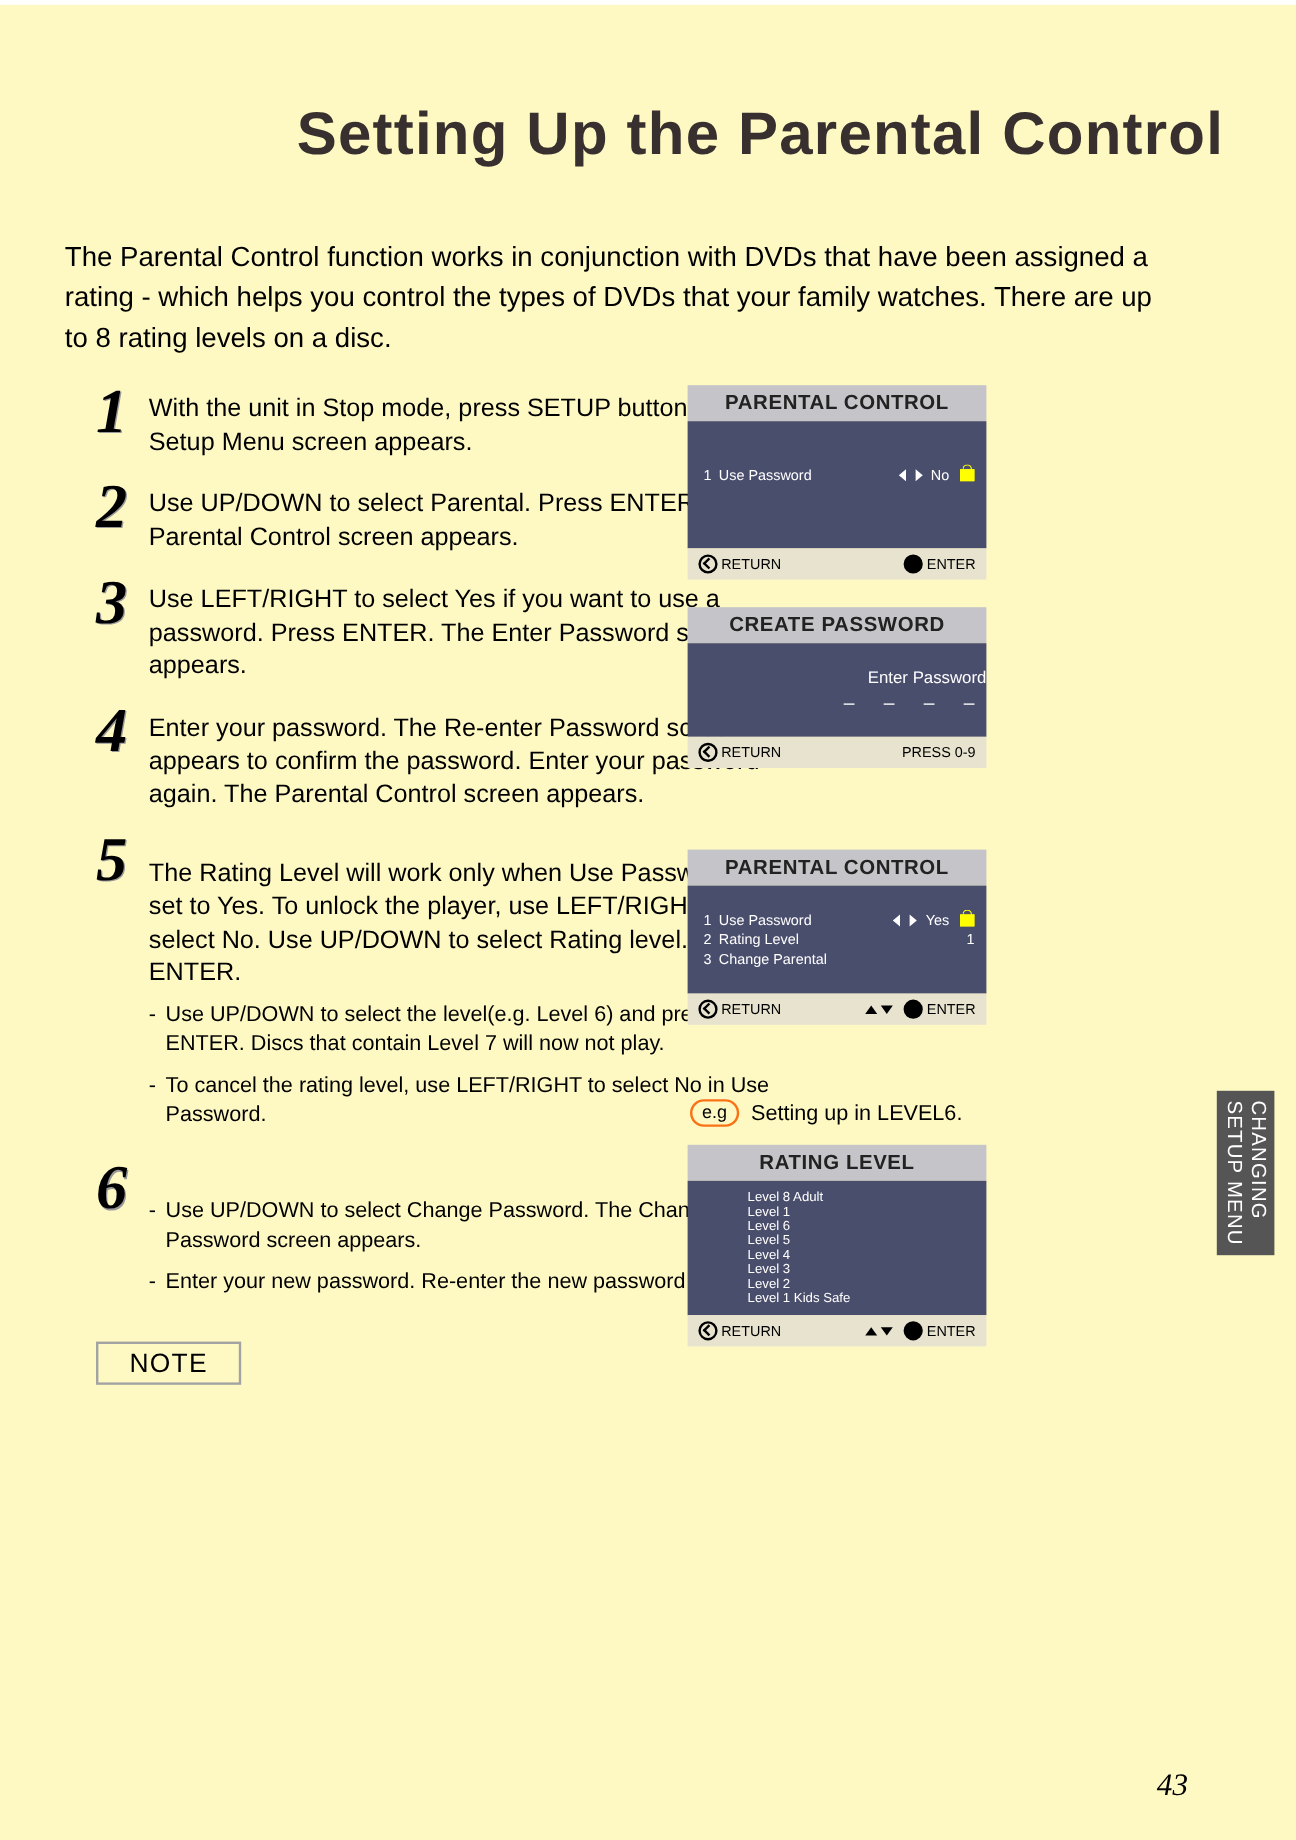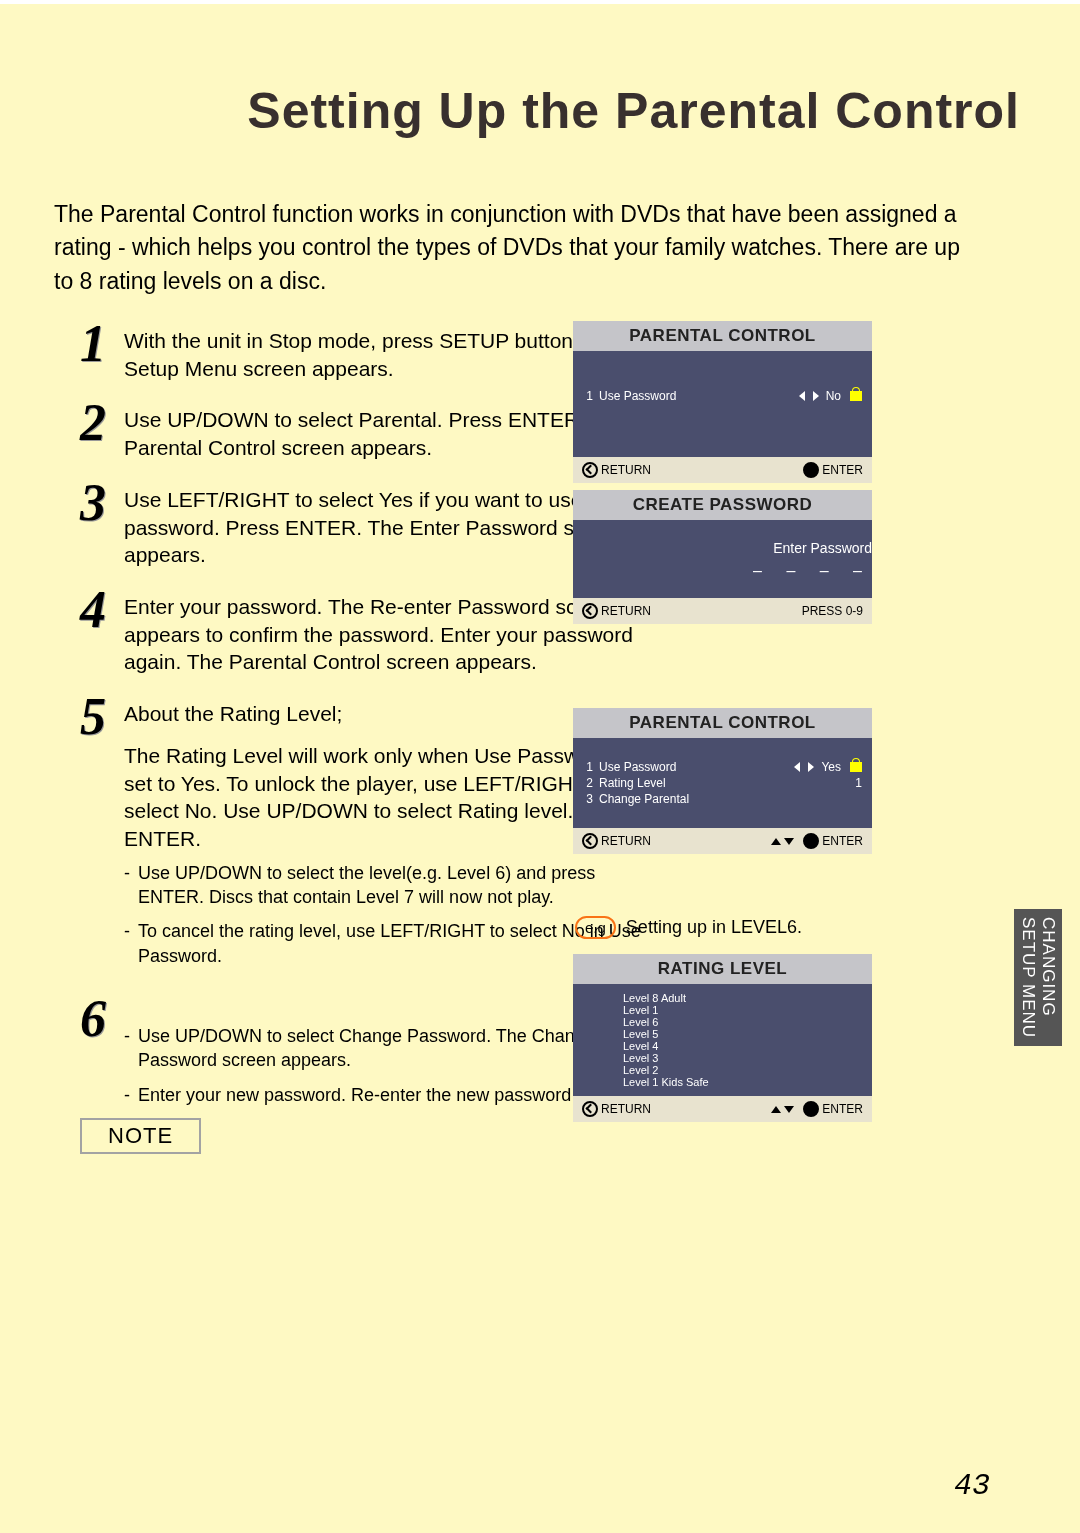--- a/index.html
+++ b/index.html
@@ -8,37 +8,37 @@
   .intro{position:absolute;top:194px;left:54px;width:930px;font-size:23px;line-height:1.45;color:#000}
   .instructions{position:absolute;top:317px;left:80px;width:570px;font-size:21px;color:#000}
   .step{display:flex;align-items:flex-start;margin-bottom:18px}
   .stepnum{font-size:52px;font-weight:bold;font-family:'Times New Roman',serif;font-style:italic;line-height:0.9;width:44px;text-shadow:1px 1px 0 #999;flex:0 0 44px;color:#000}
   .steptext{flex:1;font-size:21px;line-height:1.32;padding-top:6px}
   .sub{font-size:18px;line-height:1.35;margin:8px 0 10px 0;display:flex}
   .sub .dash{width:14px;flex:0 0 14px}
   .sub .subtext{flex:1}
   .notebox{position:absolute;top:1114px;left:80px;border:2px solid #a3a3a3;padding:3px 26px;font-size:22px;letter-spacing:1px}
   .notes{position:absolute;top:1160px;left:80px;width:840px;font-size:18px;line-height:1.4}
-  .pagenum{position:absolute;bottom:34px;right:90px;font-size:30px;font-style:italic;font-family:Liberation Mono, monospace}
+  .pagenum{position:absolute;bottom:34px;right:90px;font-size:26px;font-style:italic;font-family:Liberation Serif, serif}
   .sidetab{position:absolute;right:18px;top:905px;writing-mode:vertical-rl;text-orientation:mixed;font-size:17px;letter-spacing:1px}
   .sidetab .line{display:block;padding:2px 0}
   .sidetab .dark{background:#555;color:#fff;padding:6px 4px;display:inline-block}
   
-  .osd{position:absolute;left:573px;width:299px}
+  .osd{position:absolute;left:573px;width:249px}
   .osd-title{background:#c5c5c9;text-align:center;font-weight:bold;font-size:17px;padding:5px 0;color:#222;letter-spacing:0.5px}
   .osd-body{background:#4a4e6d;color:#fff;font-size:12px;padding:12px 10px;min-height:30px}
   .osd-footer{background:#e8e3cf;font-size:12px;padding:5px 9px;display:flex;justify-content:space-between;align-items:center;color:#000}
   .row{display:flex;align-items:center;gap:6px;margin:2px 0;font-size:12px;color:#fff}
   .row .n{width:10px;text-align:right}
   .row .lab{flex:1}
   .arrow-lr{display:inline-block;width:0;height:0;border-top:5px solid transparent;border-bottom:5px solid transparent;border-right:6px solid #fff;margin:0 1px}
   .arrow-lr.r{border-right:none;border-left:6px solid #fff}
   .osd1{top:317px}
   .osd1 .osd-body{padding:36px 10px 40px}
-  .osd2{top:486px}
+  .osd2{top:502px}
   .osd2 .osd-body{padding:20px 0 18px;text-align:right}
   .pwdash{letter-spacing:10px;font-size:16px;margin-top:6px}
   .osd3{top:704px}
   .osd3 .osd-body{padding:20px 10px}
   .eg{position:absolute;top:912px;left:575px;font-size:18px;display:flex;align-items:center;gap:10px}
   .egcirc{border:2px solid #f97316;border-radius:14px;padding:1px 8px;font-size:15px}
   .osd4{top:950px}
   .osd4 .osd-body{padding:8px 10px}
   .level-list .row{font-size:11px;margin:0}
   .btn-ic{display:inline-flex;align-items:center;gap:3px;font-size:12px}
@@ -71,21 +71,20 @@
     <div class="stepnum">3</div>
     <div class="steptext">Use LEFT/RIGHT to select Yes if you want to use a password. Press ENTER. The Enter Password screen appears.</div>
   </div>
   <div class="step">
     <div class="stepnum">4</div>
     <div class="steptext">Enter your password. The Re-enter Password screen appears to confirm the password. Enter your password again. The Parental Control screen appears.</div>
   </div>
   <div class="step">
     <div class="stepnum">5</div>
     <div class="steptext">
-      <div>About the Rating Level;</div>
       <div style="height:14px"></div>
       <div>The Rating Level will work only when Use Password is set to Yes. To unlock the player, use LEFT/RIGHT to select No. Use UP/DOWN to select Rating level. Press ENTER.</div>
       <div class="sub">
             <span class="dash">-</span>
             <span class="subtext">Use UP/DOWN to select the level(e.g. Level 6) and press ENTER. Discs that contain Level 7 will now not play.</span>
           </div>
       <div class="sub">
             <span class="dash">-</span>
             <span class="subtext">To cancel the rating level, use LEFT/RIGHT to select No in Use Password.</span>
           </div>

